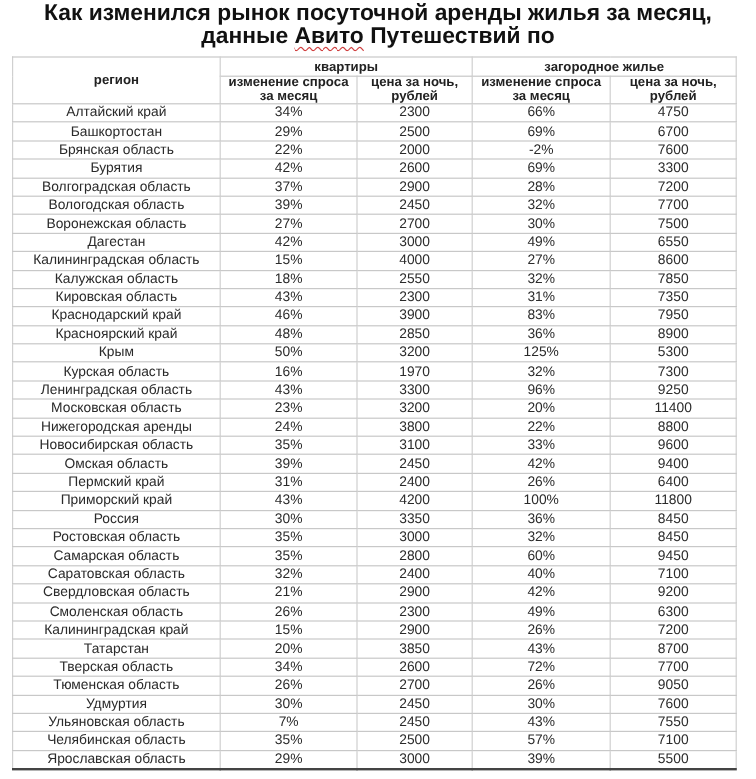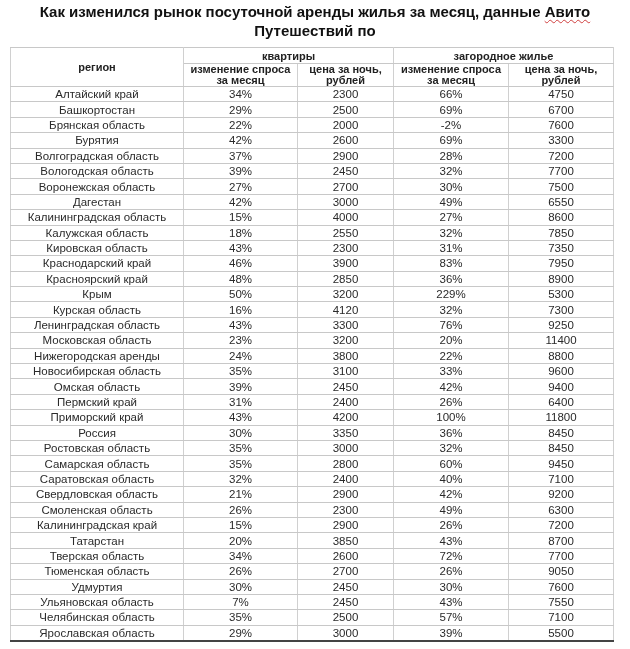--- a/index.html
+++ b/index.html
@@ -5,21 +5,21 @@
   html, body { margin: 0; padding: 0; background: #ffffff; }
   body {
     width: 630px; height: 649px; overflow: hidden;
     font-family: "Liberation Sans", sans-serif;
     color: #1a1a1a;
     position: relative;
   }
   .title {
     position: absolute; left: 0; top: 2px; width: 630px;
     text-align: center;
-    font-weight: bold; font-size: 15px; line-height: 19px;
+    font-weight: bold; font-size: 19px; line-height: 19px;
     color: #111;
   }
   .title .avito { text-decoration: underline wavy #d04040; text-decoration-thickness: 1px; text-underline-offset: 2px; }
   table.grid {
     position: absolute; left: 10px; top: 47px;
     width: 603px;
     border-collapse: collapse;
     table-layout: fixed;
     font-size: 11.5px;
     border-top: 1.5px solid #333;
@@ -178,35 +178,35 @@
         <td>Красноярский край</td>
         <td class="dark-l">48%</td>
         <td>2850</td>
         <td class="dark-l">36%</td>
         <td>8900</td>
       </tr>
       <tr class="data">
         <td>Крым</td>
         <td class="dark-l">50%</td>
         <td>3200</td>
-        <td class="dark-l">229%</td>
+        <td class="dark-l">125%</td>
         <td>5300</td>
       </tr>
       <tr class="data">
         <td>Курская область</td>
         <td class="dark-l">16%</td>
-        <td>4120</td>
+        <td>1970</td>
         <td class="dark-l">32%</td>
         <td>7300</td>
       </tr>
       <tr class="data">
         <td>Ленинградская область</td>
         <td class="dark-l">43%</td>
         <td>3300</td>
-        <td class="dark-l">76%</td>
+        <td class="dark-l">96%</td>
         <td>9250</td>
       </tr>
       <tr class="data">
         <td>Московская область</td>
         <td class="dark-l">23%</td>
         <td>3200</td>
         <td class="dark-l">20%</td>
         <td>11400</td>
       </tr>
       <tr class="data">

